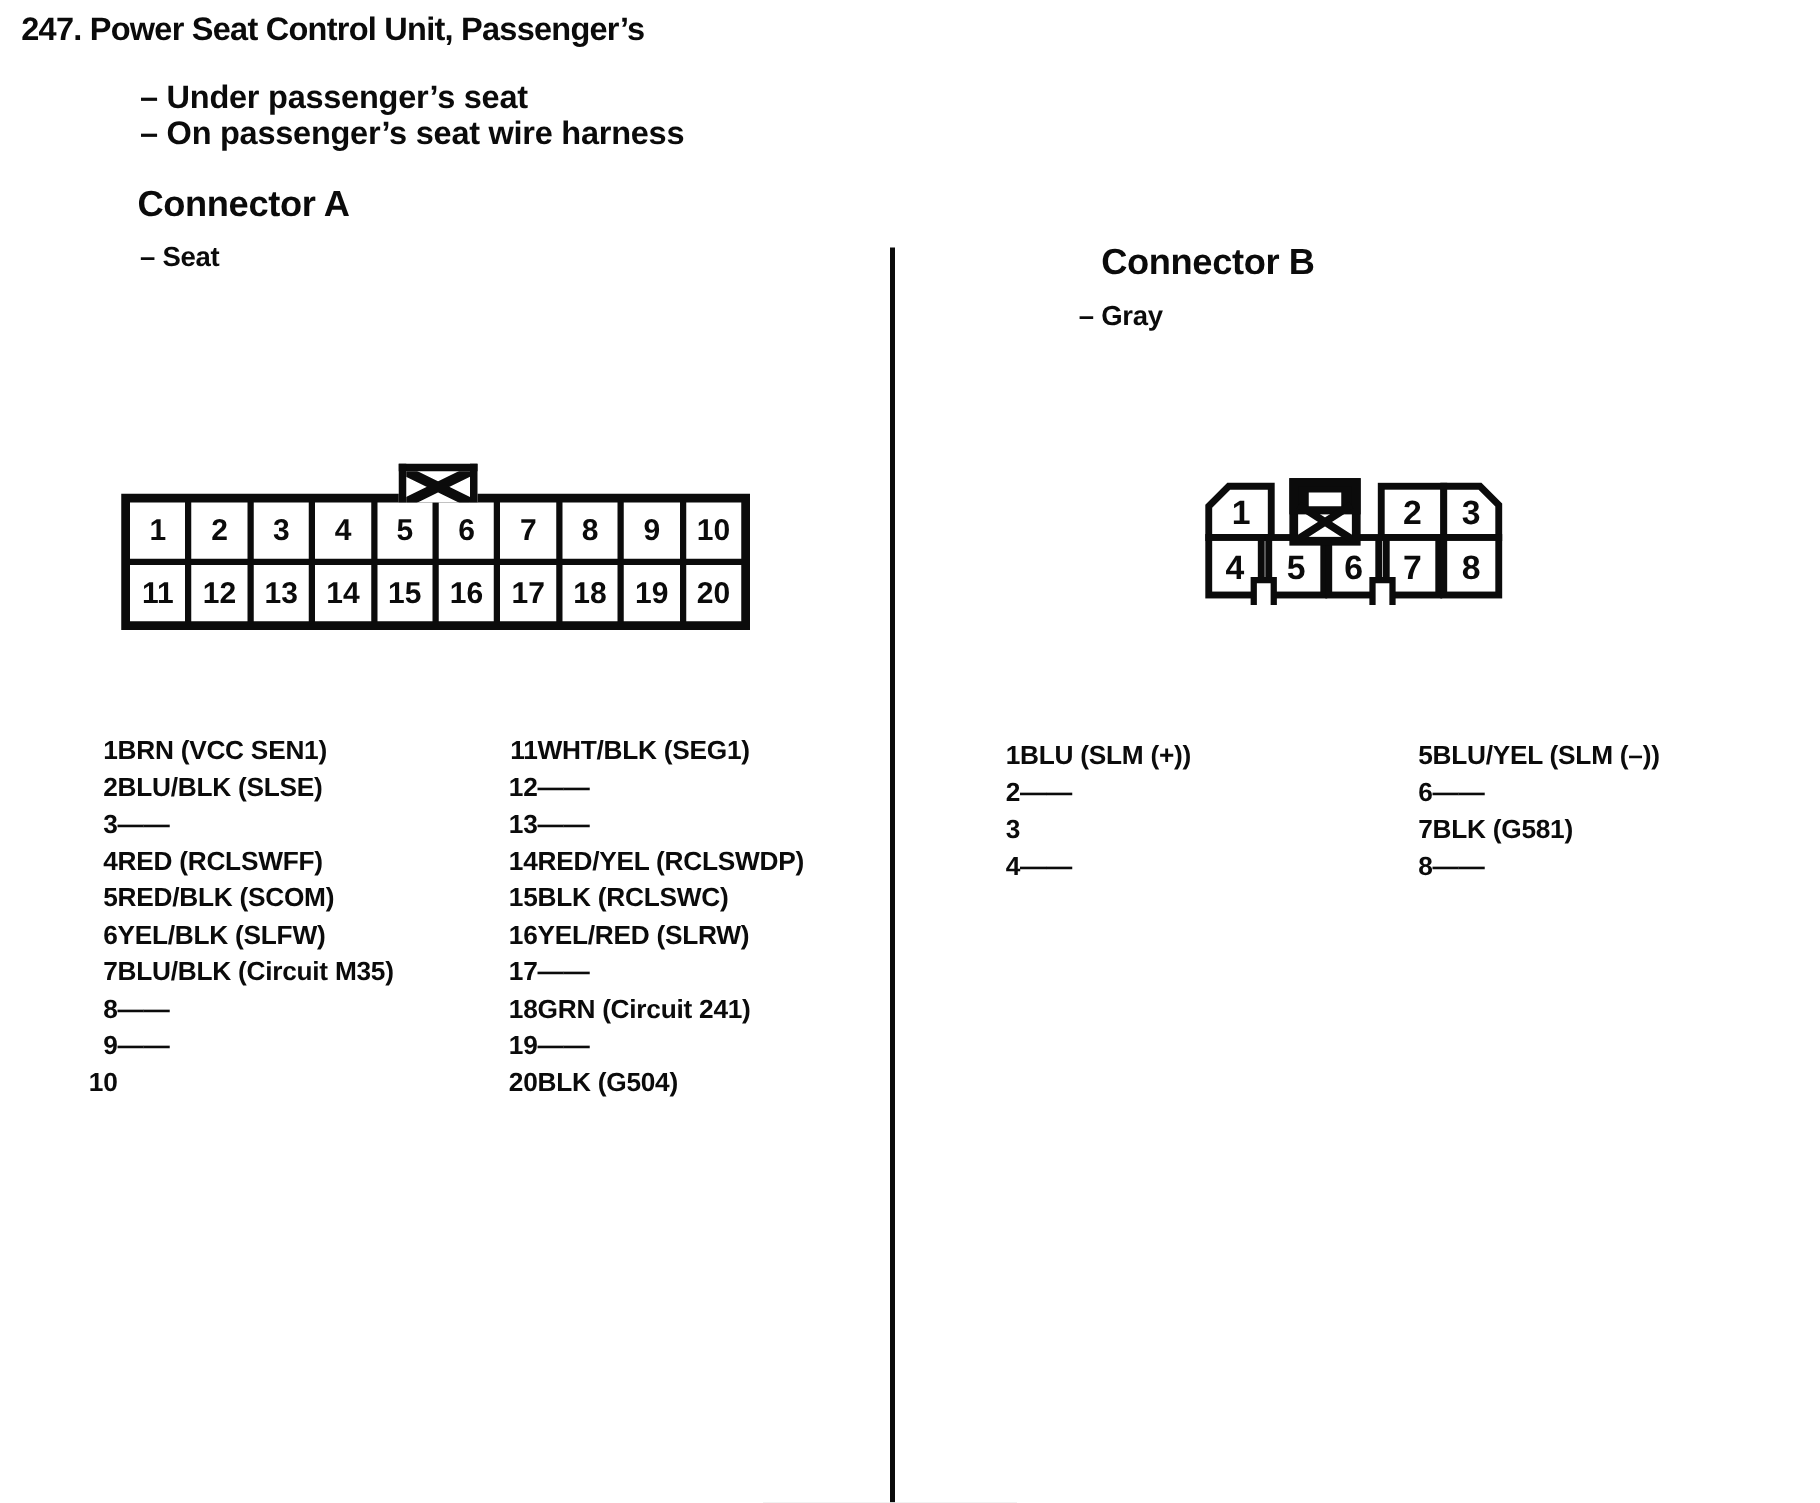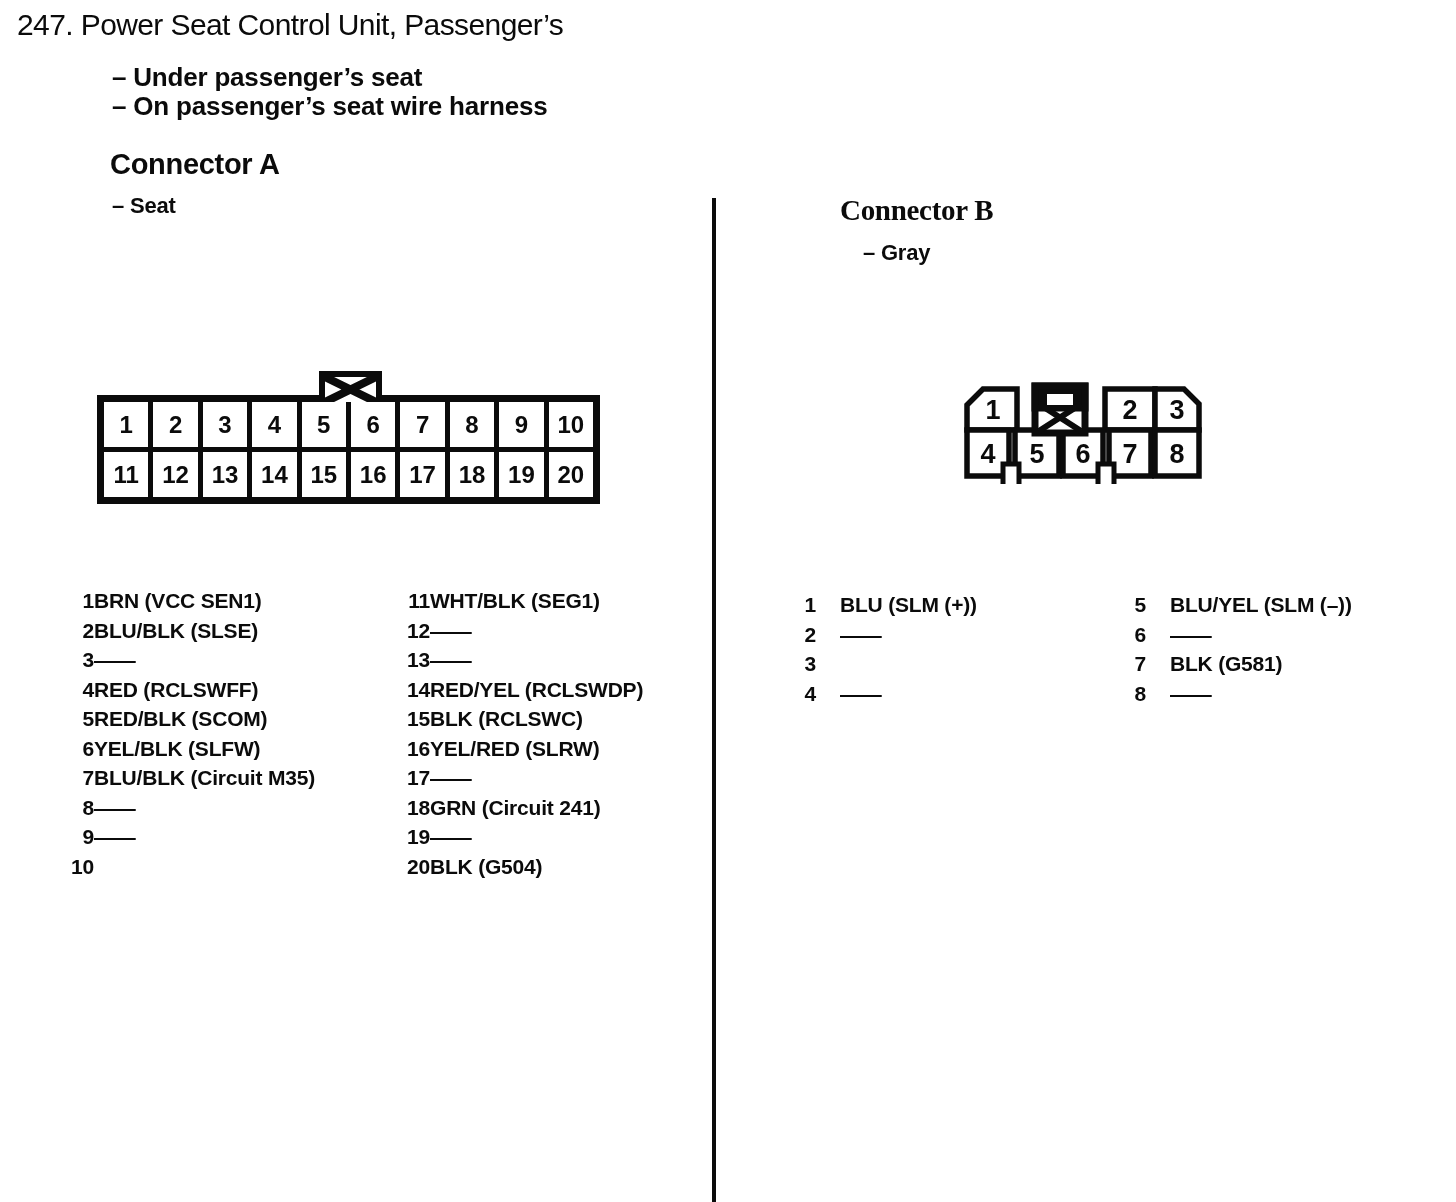--- a/index.html
+++ b/index.html
@@ -7,34 +7,34 @@
     position:relative;
     width:1456px; height:1202px;
     background:#ffffff;
     color:#0b0b0b;
     font-family:"Liberation Sans", sans-serif;
     font-weight:700;
     overflow:hidden;
   }
   .page-title {
     position:absolute; left:17px; top:8px;
-    font-size:30px; font-weight:400; letter-spacing:-0.6px;
+    font-size:26px; font-weight:700; letter-spacing:-0.6px;
     white-space:nowrap;
   }
   .location-notes {
     position:absolute; left:112px; top:63px;
     font-size:26px; line-height:29px; letter-spacing:-0.2px;
   }
   .conn-heading {
     position:absolute;
     font-size:29px; font-weight:800; letter-spacing:-0.3px;
     white-space:nowrap;
   }
   .conn-heading.a { left:110px; top:148px; }
-  .conn-heading.b { left:840px; top:194px;font-family:Liberation Serif, serif; }
+  .conn-heading.b { left:881px; top:194px; }
   .color-note {
     position:absolute; font-size:22px; letter-spacing:-0.2px; white-space:nowrap;
   }
   .color-note.a { left:112px; top:193px; }
   .color-note.b { left:863px; top:240px; }
   .divider {
     position:absolute; left:712px; top:198px;
     width:4px; height:1004px; background:#0b0b0b;
   }
 
@@ -69,21 +69,21 @@
   
   .pinlist { position:absolute; font-size:21px; line-height:29.5px; letter-spacing:-0.2px; }
   .pinlist.a1 { left:64px;   top:586px; }
   .pinlist.a2 { left:400px;  top:586px; }
   .pinlist.b1 { left:788px;  top:590px; }
   .pinlist.b2 { left:1118px; top:590px; }
   .pin-row { display:flex; align-items:flex-start; }
   .pin-num { width:30px; text-align:right; flex:none; }
   .pinlist.b1 .pin-num, .pinlist.b2 .pin-num { width:28px; }
   .pin-label { white-space:pre-line; max-width:280px; }
-  .pinlist.b1 .pin-label, .pinlist.b2 .pin-label { margin-left:24px; }
+  .pinlist.b1 .pin-label, .pinlist.b2 .pin-label { }
 </style>
 </head>
 <body>
 
 <div class="page">
 
   <div class="page-title">247. Power Seat Control Unit, Passenger’s</div>
 
   <div class="location-notes">
     <div>– Under passenger’s seat</div>

